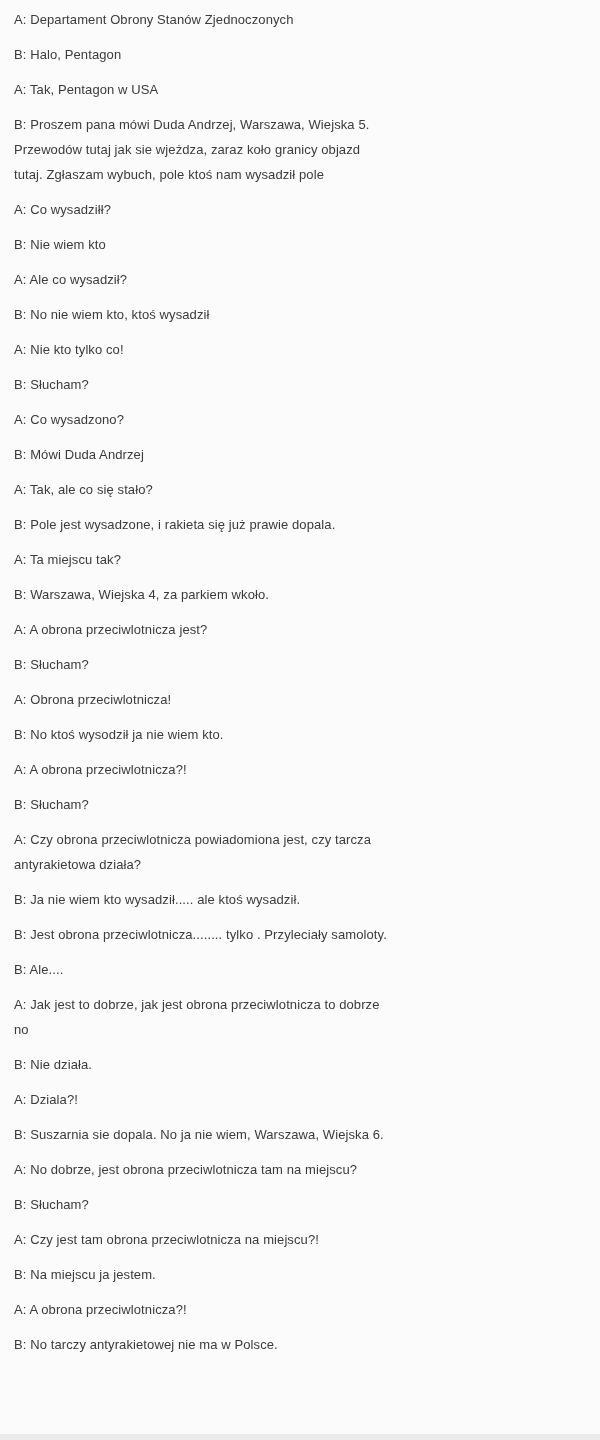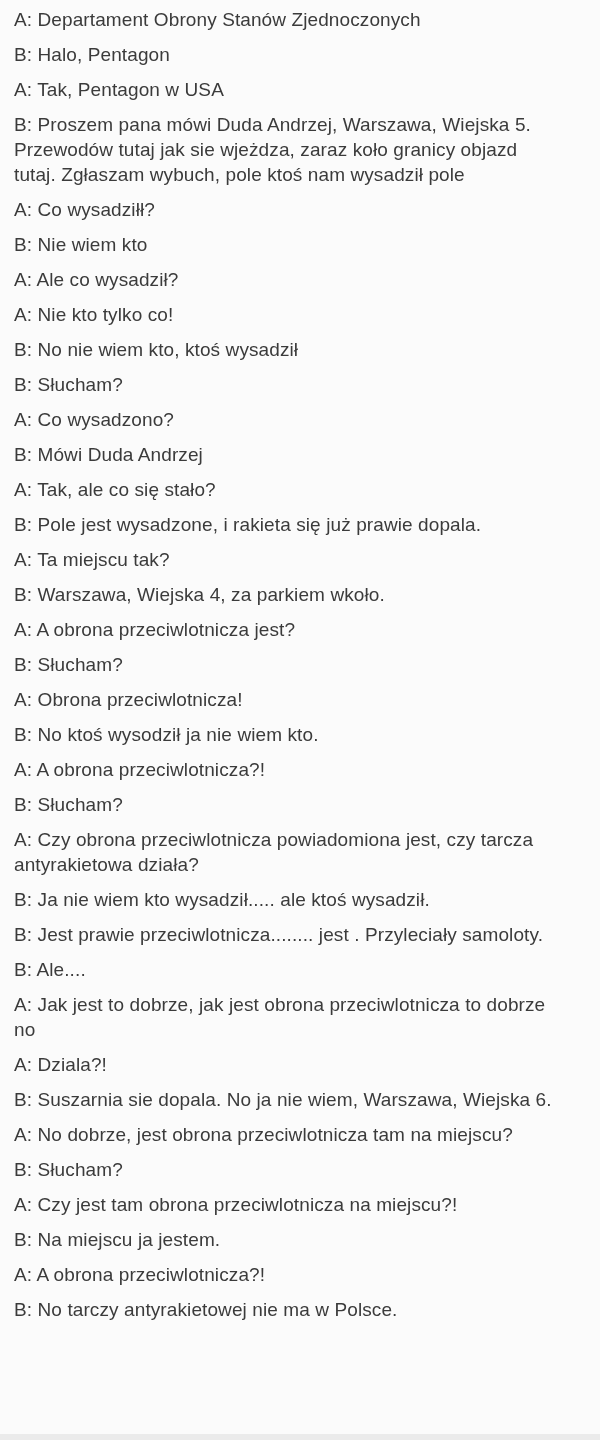--- a/index.html
+++ b/index.html
@@ -16,21 +16,21 @@
     font-family: "Liberation Sans", "DejaVu Sans", sans-serif;
   }
   .transcript {
     position: absolute;
     top: 7px;
     left: 14px;
     width: 572px;
     color: #3b3b3b;
   }
   .dialogue-line {
-    font-size: 19px;
+    font-size: 13px;
     line-height: 25px;
     margin: 0 0 10px 0;
     white-space: pre-wrap;
     letter-spacing: 0.1px;
   }
   .bottom-edge {
     position: absolute;
     left: 0;
     bottom: 0;
     width: 600px;
@@ -45,42 +45,43 @@
   <div class="transcript">
     <p class="dialogue-line">A: Departament Obrony Stanów Zjednoczonych</p>
     <p class="dialogue-line">B: Halo, Pentagon</p>
     <p class="dialogue-line">A: Tak, Pentagon w USA</p>
     <p class="dialogue-line">B: Proszem pana mówi Duda Andrzej, Warszawa, Wiejska 5.
 Przewodów tutaj jak sie wjeżdza, zaraz koło granicy objazd
 tutaj. Zgłaszam wybuch, pole ktoś nam wysadził pole</p>
     <p class="dialogue-line">A: Co wysadziłł?</p>
     <p class="dialogue-line">B: Nie wiem kto</p>
     <p class="dialogue-line">A: Ale co wysadził?</p>
+    <p class="dialogue-line">B: No nie wiem kto, ktoś wysadził</p>
     <p class="dialogue-line">A: Nie kto tylko co!</p>
-    <p class="dialogue-line">B: No nie wiem kto, ktoś wysadził</p>
     <p class="dialogue-line">B: Słucham?</p>
     <p class="dialogue-line">A: Co wysadzono?</p>
     <p class="dialogue-line">B: Mówi Duda Andrzej</p>
     <p class="dialogue-line">A: Tak, ale co się stało?</p>
     <p class="dialogue-line">B: Pole jest wysadzone, i rakieta się już prawie dopala.</p>
     <p class="dialogue-line">A: Ta miejscu tak?</p>
     <p class="dialogue-line">B: Warszawa, Wiejska 4, za parkiem wkoło.</p>
     <p class="dialogue-line">A: A obrona przeciwlotnicza jest?</p>
     <p class="dialogue-line">B: Słucham?</p>
     <p class="dialogue-line">A: Obrona przeciwlotnicza!</p>
     <p class="dialogue-line">B: No ktoś wysodził ja nie wiem kto.</p>
     <p class="dialogue-line">A: A obrona przeciwlotnicza?!</p>
     <p class="dialogue-line">B: Słucham?</p>
     <p class="dialogue-line">A: Czy obrona przeciwlotnicza powiadomiona jest, czy tarcza
 antyrakietowa działa?</p>
     <p class="dialogue-line">B: Ja nie wiem kto wysadził..... ale ktoś wysadził.</p>
-    <p class="dialogue-line">B: Jest prawie przeciwlotnicza........ jest . Przyleciały samoloty.</p>
+    <p class="dialogue-line">B: Jest obrona przeciwlotnicza........ tylko . Przyleciały samoloty.</p>
     <p class="dialogue-line">B: Ale....</p>
     <p class="dialogue-line">A: Jak jest to dobrze, jak jest obrona przeciwlotnicza to dobrze
 no</p>
+    <p class="dialogue-line">B: Nie działa.</p>
     <p class="dialogue-line">A: Dziala?!</p>
     <p class="dialogue-line">B: Suszarnia sie dopala. No ja nie wiem, Warszawa, Wiejska 6.</p>
     <p class="dialogue-line">A: No dobrze, jest obrona przeciwlotnicza tam na miejscu?</p>
     <p class="dialogue-line">B: Słucham?</p>
     <p class="dialogue-line">A: Czy jest tam obrona przeciwlotnicza na miejscu?!</p>
     <p class="dialogue-line">B: Na miejscu ja jestem.</p>
     <p class="dialogue-line">A: A obrona przeciwlotnicza?!</p>
     <p class="dialogue-line">B: No tarczy antyrakietowej nie ma w Polsce.</p>
   </div>
   <div class="bottom-edge"></div>

